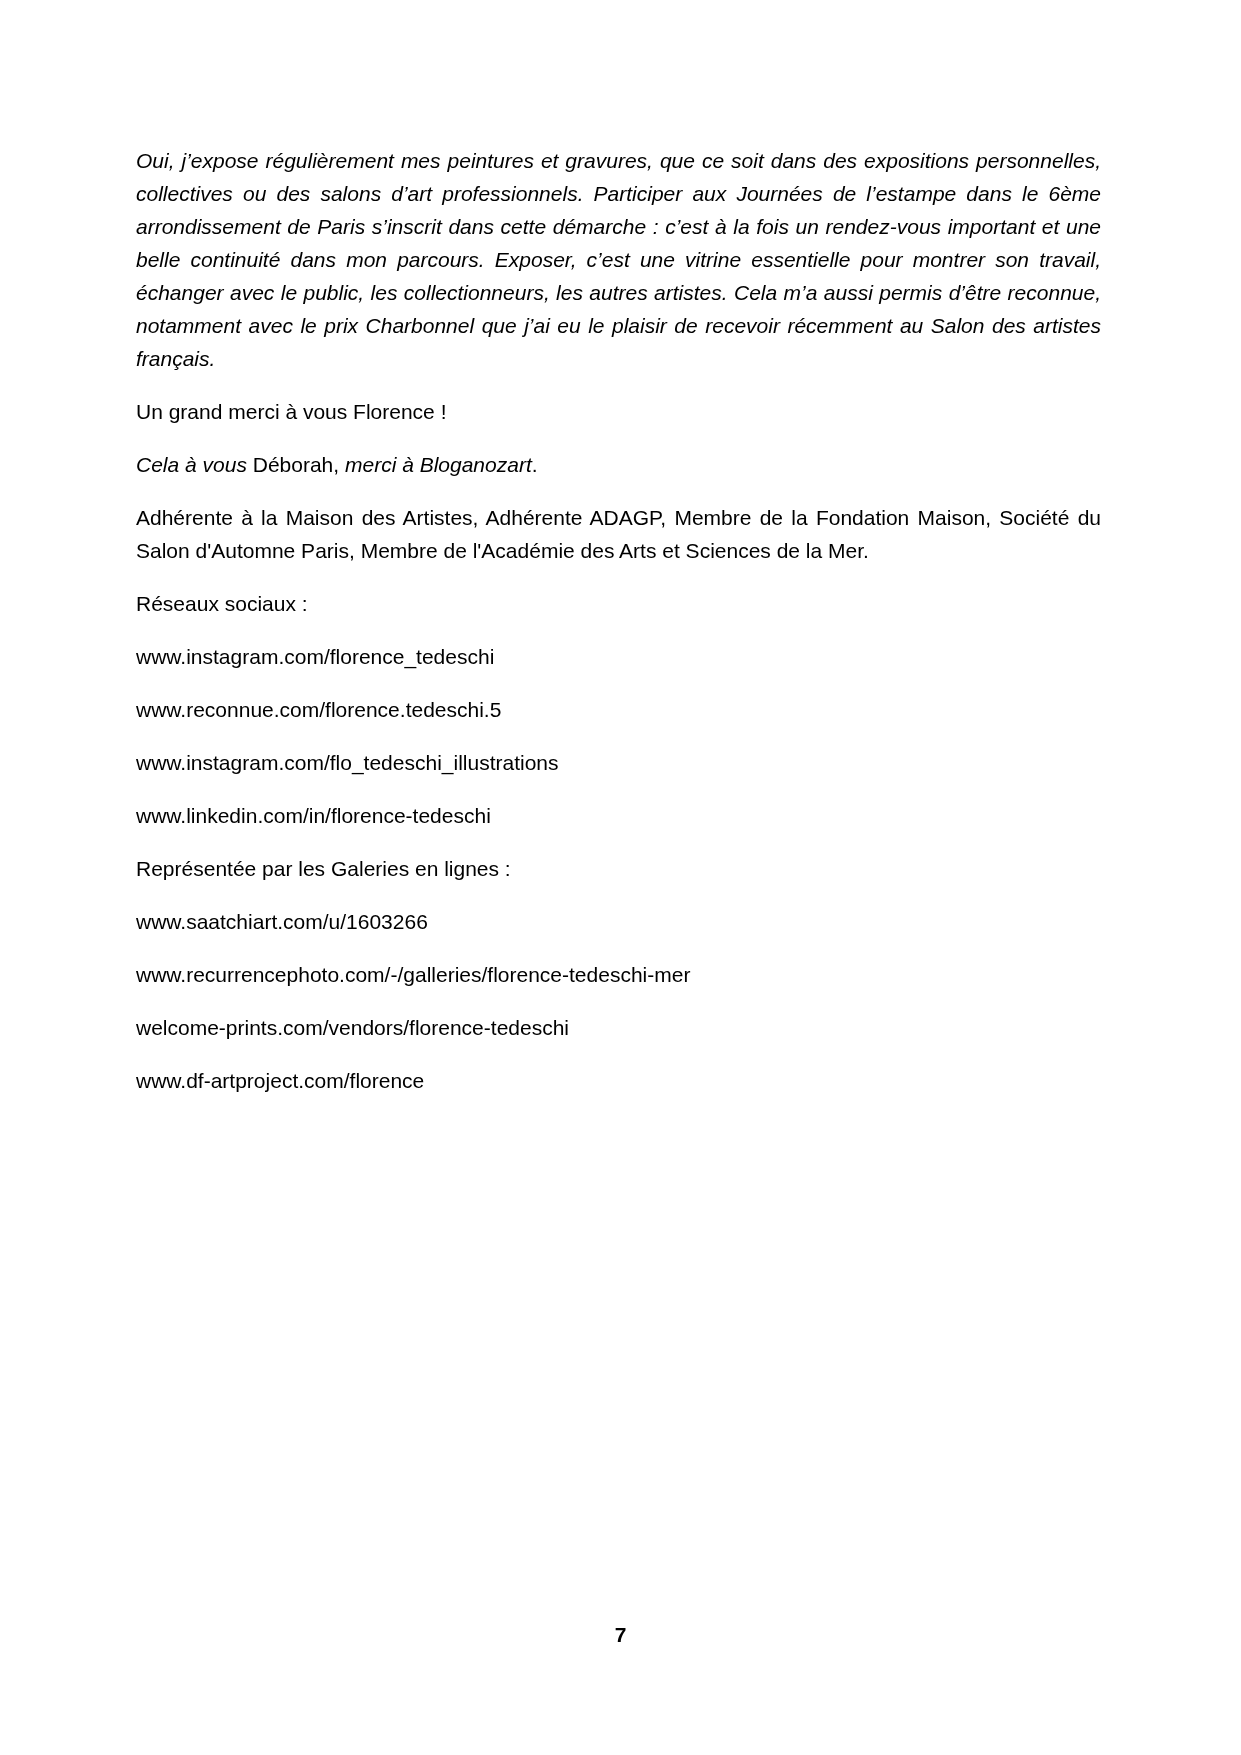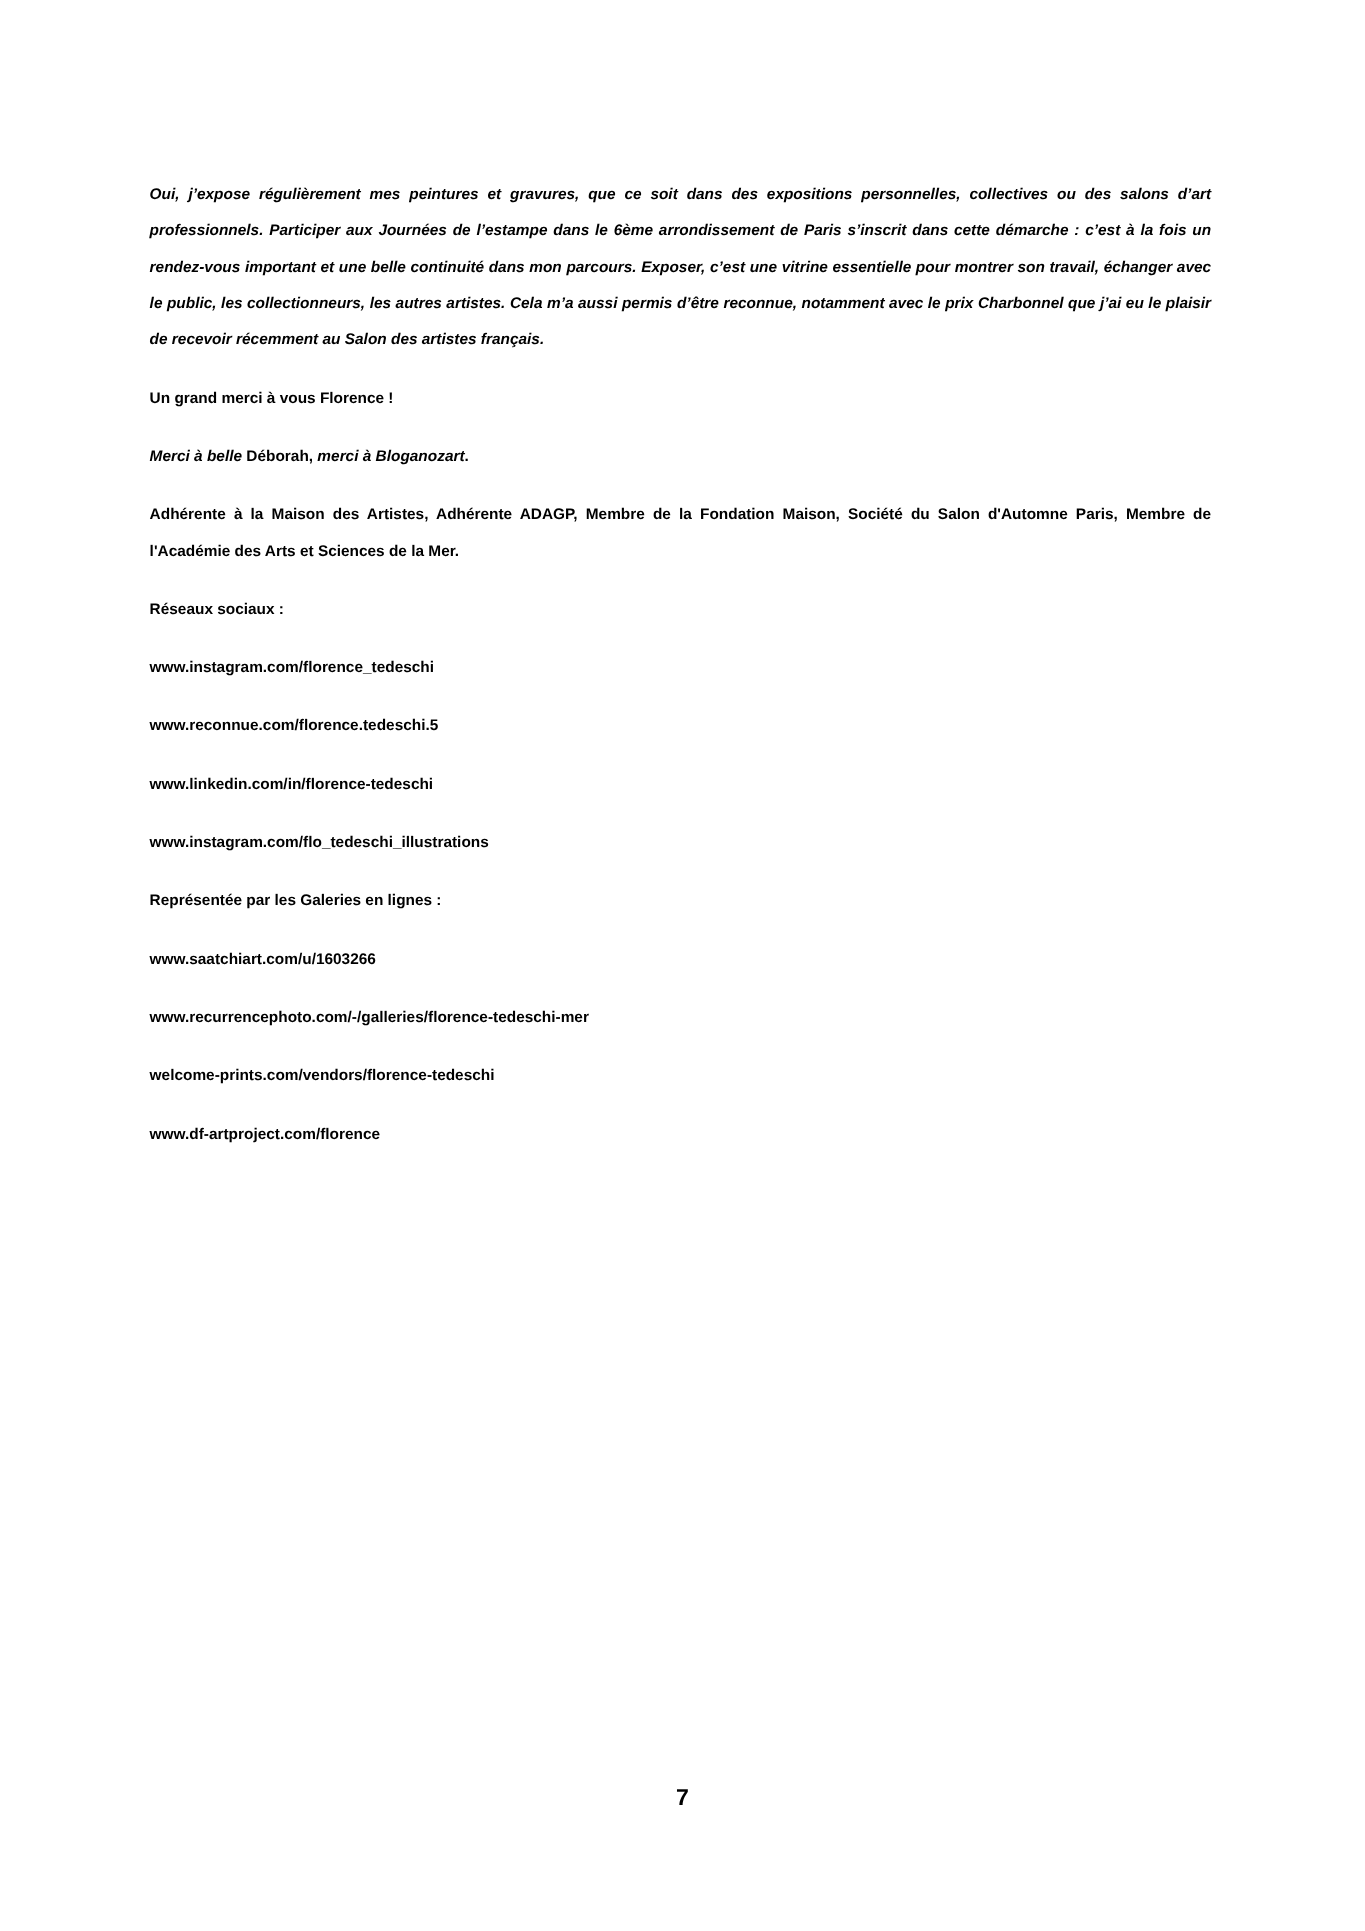--- a/index.html
+++ b/index.html
@@ -16,24 +16,24 @@
   .page {
     position: relative;
     box-sizing: border-box;
     width: 1241px;
     height: 1755px;
     padding: 144px 140px 0 136px;
     background: #ffffff;
     overflow: hidden;
   }
   .page p, .page h3 {
-    font-size: 14px;
+    font-size: 21px;
     line-height: 33px;
-    font-weight: bold;
-    margin: 16px 0 20px 0;
+    font-weight: normal;
+    margin: 0 0 20px 0;
   }
   .justify { text-align: justify; }
   .italic  { font-style: italic; }
   .bold    { font-weight: bold; }
   .intro   { margin-bottom: 0; }
   .thanks-heading { margin-top: 120px; }
   .url-s { margin: 0 0 10px 0; }
   .url-g { margin: 0 0 15px 0; }
   .page-number {
     position: absolute;
@@ -48,31 +48,31 @@
 </style>
 </head>
 <body>
 
 <div class="page">
 
   <p class="intro italic justify">Oui, j’expose régulièrement mes peintures et gravures, que ce soit dans des expositions personnelles, collectives ou des salons d’art professionnels. Participer aux Journées de l’estampe dans le 6ème arrondissement de Paris s’inscrit dans cette démarche : c’est à la fois un rendez-vous important et une belle continuité dans mon parcours. Exposer, c’est une vitrine essentielle pour montrer son travail, échanger avec le public, les collectionneurs, les autres artistes. Cela m’a aussi permis d’être reconnue, notamment avec le prix Charbonnel que j’ai eu le plaisir de recevoir récemment au Salon des artistes français.</p>
 
   <h3 class="bold thanks-heading">Un grand merci à vous Florence !</h3>
 
-  <p><span class="italic">Merci à belle</span><span> Déborah, </span><span class="italic">merci à Bloganozart</span><span>.</span></p>
+  <p><span class="italic">Cela à vous</span><span> Déborah, </span><span class="italic">merci à Bloganozart</span><span>.</span></p>
 
 
   <p class="justify">Adhérente à la Maison des Artistes, Adhérente ADAGP, Membre de la Fondation Maison, Société du Salon d'Automne Paris, Membre de l'Académie des Arts et Sciences de la Mer.</p>
 
   <h3 class="bold">Réseaux sociaux :</h3>
 
   <p class="url-s">www.instagram.com/florence_tedeschi</p>
   <p class="url-s">www.reconnue.com/florence.tedeschi.5</p>
+  <p class="url-s">www.instagram.com/flo_tedeschi_illustrations</p>
   <p class="url-s">www.linkedin.com/in/florence-tedeschi</p>
-  <p class="url-s">www.instagram.com/flo_tedeschi_illustrations</p>
 
   <h3 class="bold">Représentée par les Galeries en lignes :</h3>
 
   <p class="url-g">www.saatchiart.com/u/1603266</p>
   <p class="url-g">www.recurrencephoto.com/-/galleries/florence-tedeschi-mer</p>
   <p class="url-g">welcome-prints.com/vendors/florence-tedeschi</p>
   <p class="url-g">www.df-artproject.com/florence</p>
 
   <div class="page-number">7</div>
 

